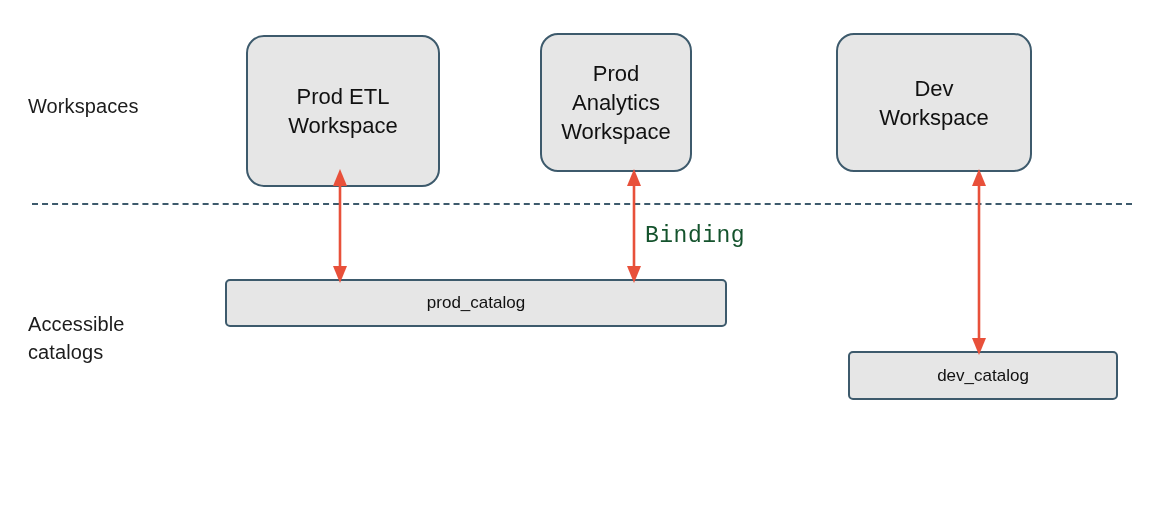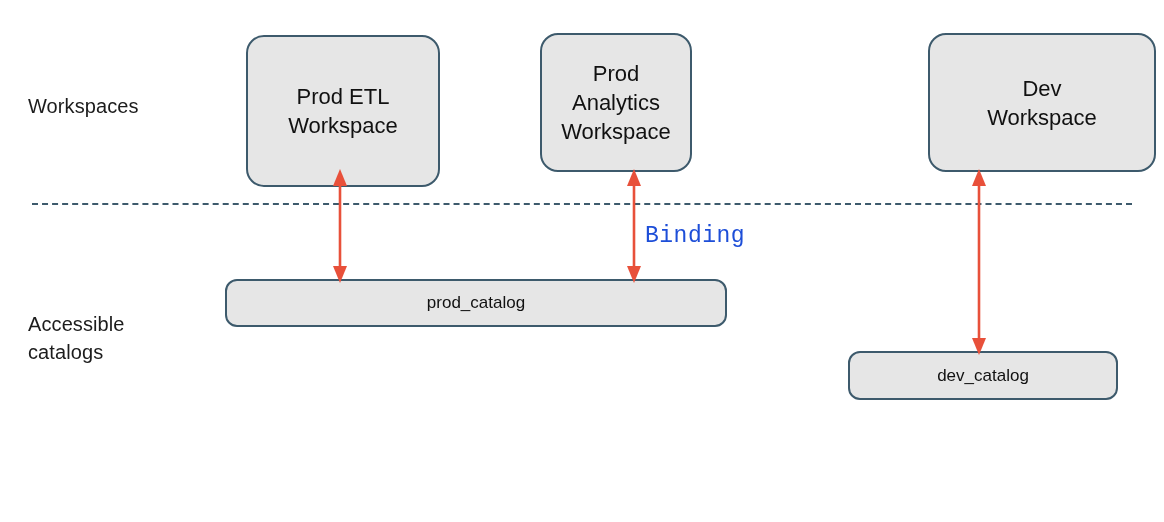--- a/index.html
+++ b/index.html
@@ -43,29 +43,29 @@
     text-align: center;
     color: #111111;
   }
   .workspace-node {
     border-radius: 18px;
     font-size: 22px;
     line-height: 29px;
     white-space: pre-line;
   }
   .catalog-node {
-    border-radius: 12px;
+    border-radius: 5px;
     font-size: 17px;
     line-height: 22px;
   }
 
   
   #node-prod-etl       { left: 246px; top: 35px;  width: 194px; height: 152px; }
   #node-prod-analytics { left: 540px; top: 33px;  width: 152px; height: 139px; }
-  #node-dev            { left: 928px; top: 33px;  width: 228px; height: 139px; }
+  #node-dev            { left: 836px; top: 33px;  width: 196px; height: 139px; }
   #node-prod-catalog   { left: 225px; top: 279px; width: 502px; height: 48px; }
   #node-dev-catalog    { left: 848px; top: 351px; width: 270px; height: 49px; }
 
   
   #divider {
     position: absolute;
     left: 32px;
     top: 203px;
     width: 1100px;
     height: 0;
@@ -81,21 +81,21 @@
   #arrow-dev            { left: 961px; top: 168px; width: 36px; height: 188px; }
 
   
   #label-binding {
     position: absolute;
     left: 645px;
     top: 222px;
     font-family: "Liberation Mono", "DejaVu Sans Mono", monospace;
     font-size: 23px;
     line-height: 28px;
-    color: #1d4ed8;
+    color: #14532d;
     letter-spacing: 0.5px;
   }
 </style>
 </head>
 <body>
 
 <div id="canvas">
 
   <div class="row-label" id="label-catalogs">Accessible
 catalogs</div>

